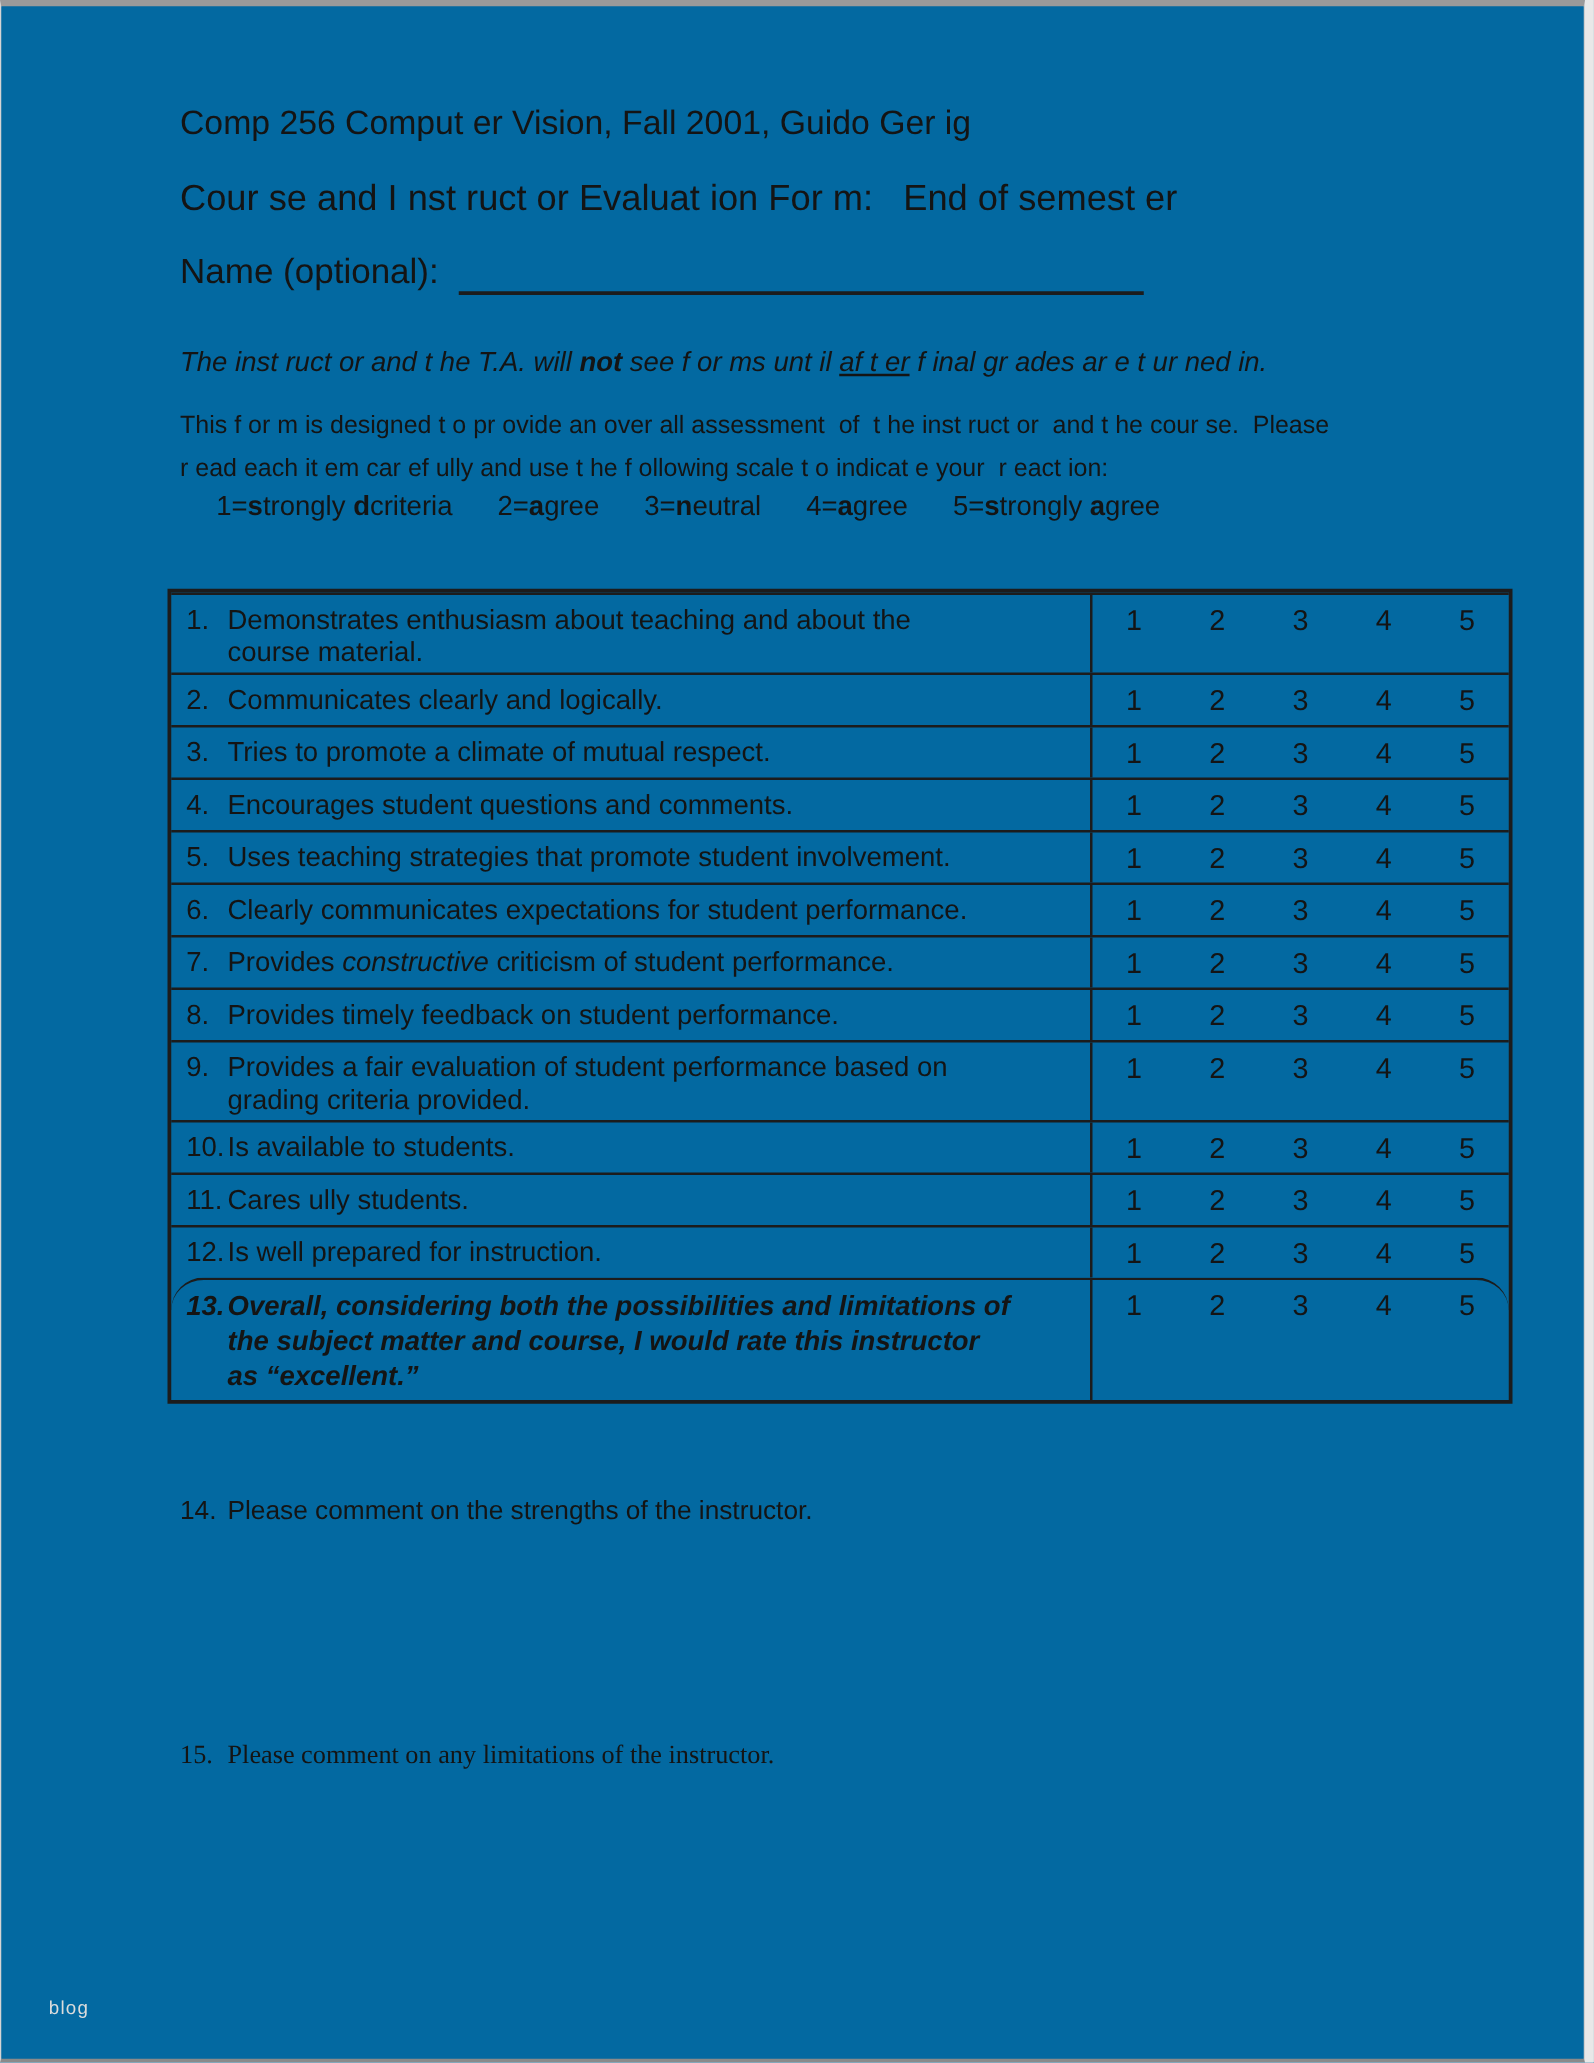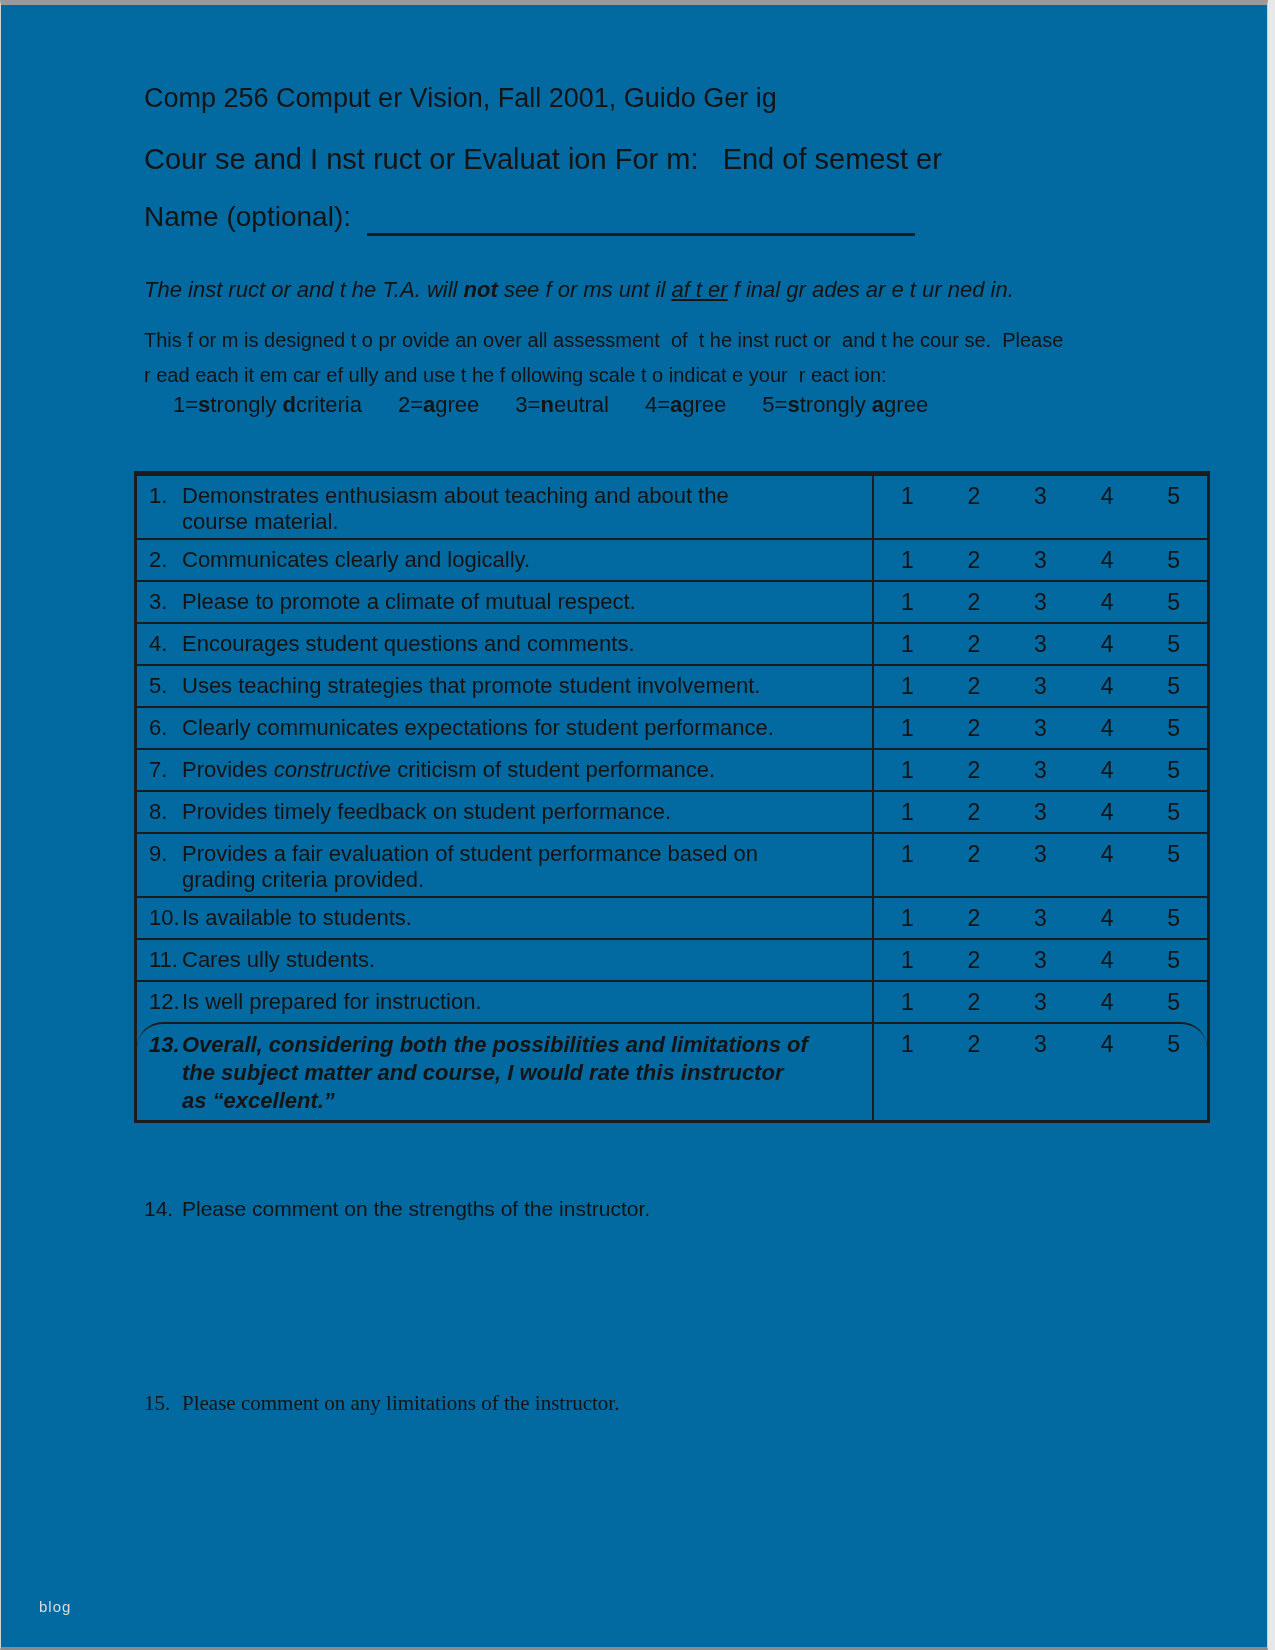--- a/index.html
+++ b/index.html
@@ -108,21 +108,21 @@
           <span>2</span>
           <span>3</span>
           <span>4</span>
           <span>5</span>
       </div>
     </div>
 
     <div class="trow rsingle">
       <div class="cell-stmt">
           <span class="rnum">3.</span>
-          <span class="rtext">Please to promote a climate of mutual respect.</span>
+          <span class="rtext">Tries to promote a climate of mutual respect.</span>
         </div>
       <div class="cell-rate">
         <span>1</span>
           <span>2</span>
           <span>3</span>
           <span>4</span>
           <span>5</span>
       </div>
     </div>
 

